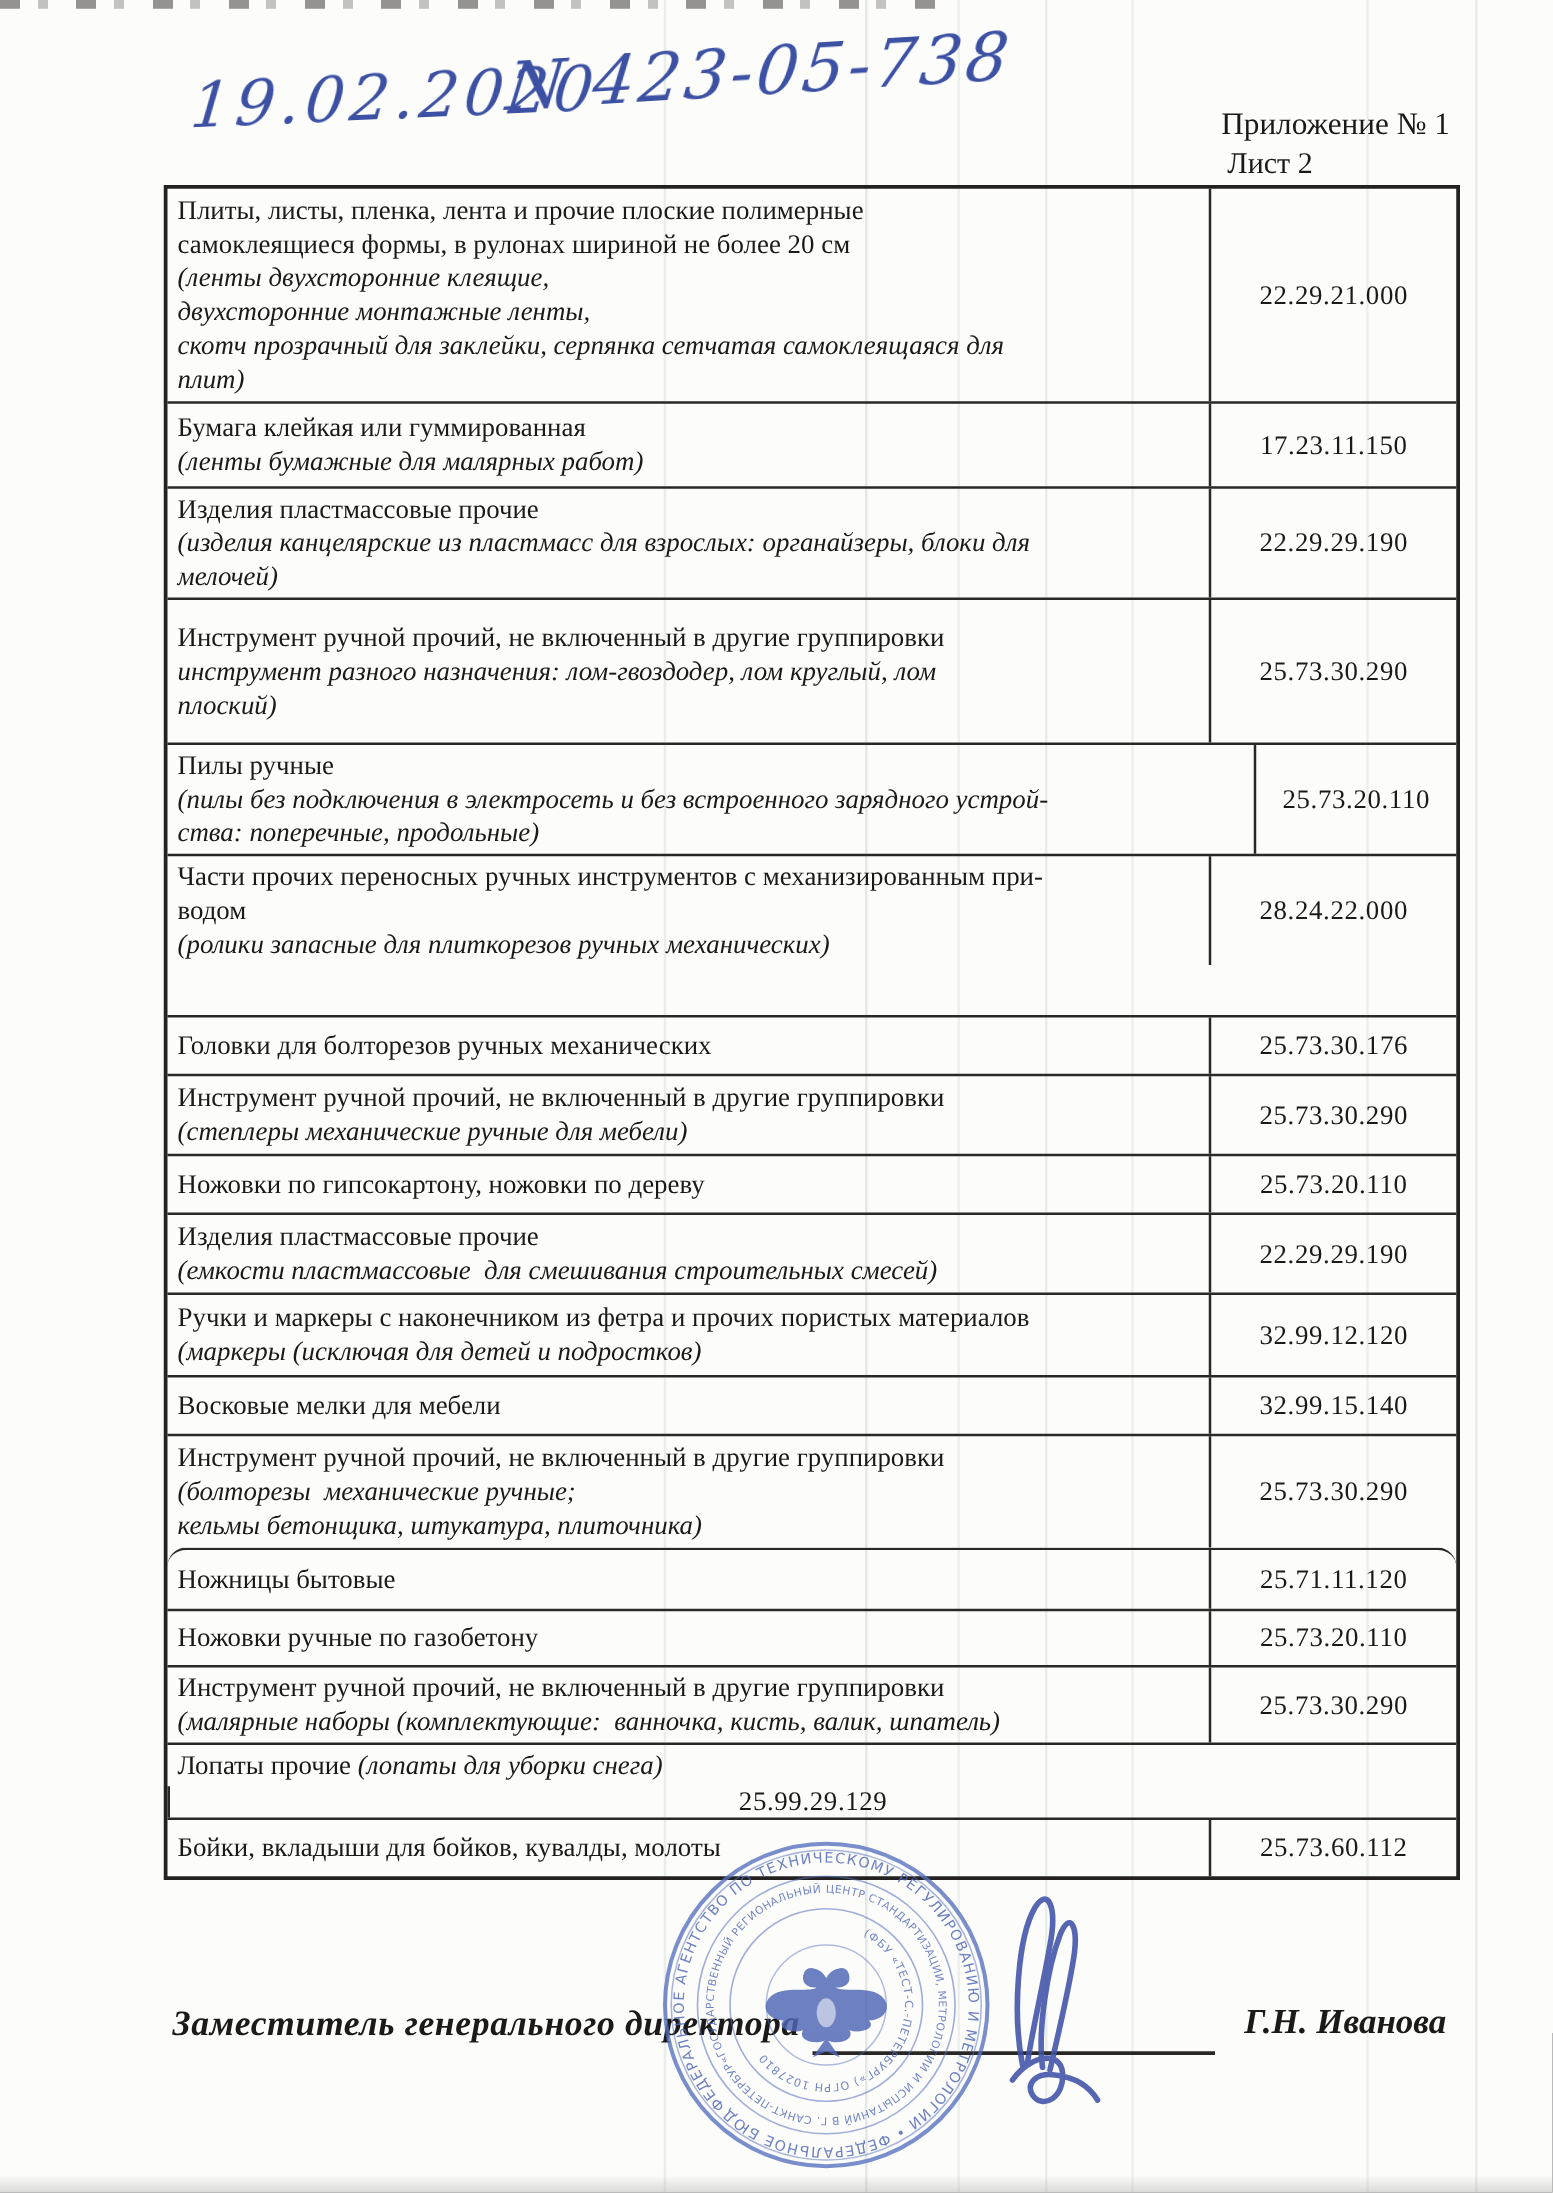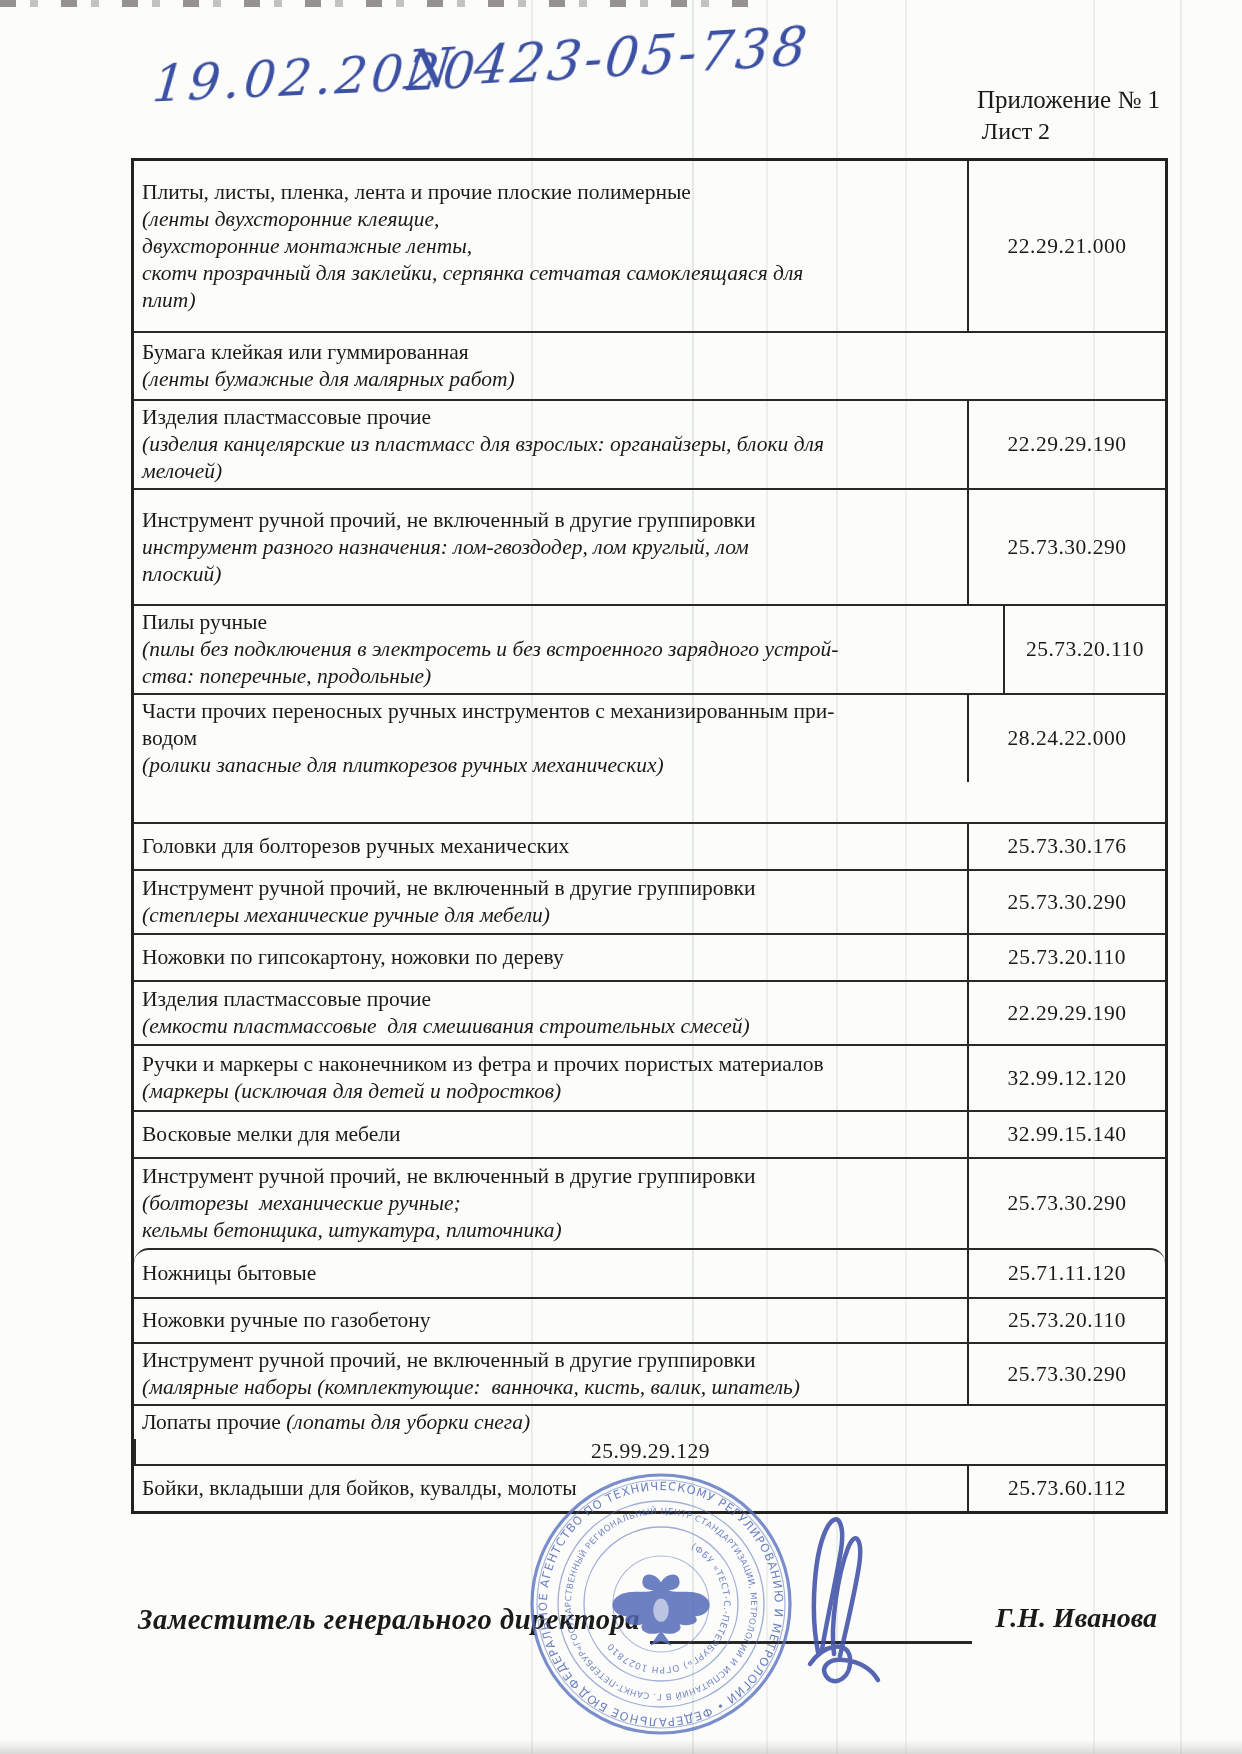--- a/index.html
+++ b/index.html
@@ -35,21 +35,21 @@
     white-space:nowrap;
     filter:blur(.3px);
   }
   .hw-date{left:150px;top:56px;font-size:50px;letter-spacing:4px;transform:rotate(-2.5deg) skewX(-8deg);}
   .hw-number{left:402px;top:40px;font-size:53px;letter-spacing:3px;transform:rotate(-3.5deg) skewX(-10deg);}
   
   .appendix{position:absolute;right:82px;top:86px;font-size:25px;white-space:nowrap;}
   .sheet{position:absolute;left:946px;top:118px;width:140px;text-align:center;font-size:24px;}
   
   .doc-table{
-    position:absolute;left:131px;top:158px;width:1037px;
+    position:absolute;left:131px;top:148px;width:1037px;
     border:3px solid #242220;
     box-sizing:border-box;
     background:transparent;
   }
   .t-row{display:flex;box-sizing:border-box;}
   .t-row + .t-row{border-top:2px solid #2a2826;}
   .t-desc{
     width:833px;box-sizing:border-box;
     padding:3px 14px 3px 8px;
     display:flex;flex-direction:column;justify-content:center;
@@ -89,32 +89,34 @@
   <div class="hw hw-number">N 423-05-738</div>
 
   <div class="appendix">Приложение № 1</div>
   <div class="sheet">Лист 2</div>
 
   <div class="doc-table">
     <div id="tbody">
         <div class="t-row" style="min-height: 170px;">
           <div class="t-desc">
             <div class="t-line"><span>Плиты, листы, пленка, лента и прочие плоские полимерные</span></div>
+            <div class="t-line"><span>самоклеящиеся формы, в рулонах шириной не более 20 см</span></div>
             <div class="t-line"><span class="it">(ленты двухсторонние клеящие,</span></div>
             <div class="t-line"><span class="it">двухсторонние монтажные ленты,</span></div>
             <div class="t-line"><span class="it">скотч прозрачный для заклейки, серпянка сетчатая самоклеящаяся для</span></div>
             <div class="t-line"><span class="it">плит)</span></div>
           </div>
           <div class="t-code">22.29.21.000</div>
         </div>
         <div class="t-row" style="min-height: 68px;">
           <div class="t-desc">
             <div class="t-line"><span>Бумага клейкая или гуммированная</span></div>
             <div class="t-line"><span class="it">(ленты бумажные для малярных работ)</span></div>
           </div>
+          <div class="t-code">17.23.11.150</div>
         </div>
         <div class="t-row" style="min-height: 89px;">
           <div class="t-desc">
             <div class="t-line"><span>Изделия пластмассовые прочие</span></div>
             <div class="t-line"><span class="it">(изделия канцелярские из пластмасс для взрослых: органайзеры, блоки для</span></div>
             <div class="t-line"><span class="it">мелочей)</span></div>
           </div>
           <div class="t-code">22.29.29.190</div>
         </div>
         <div class="t-row" style="min-height: 116px;">

